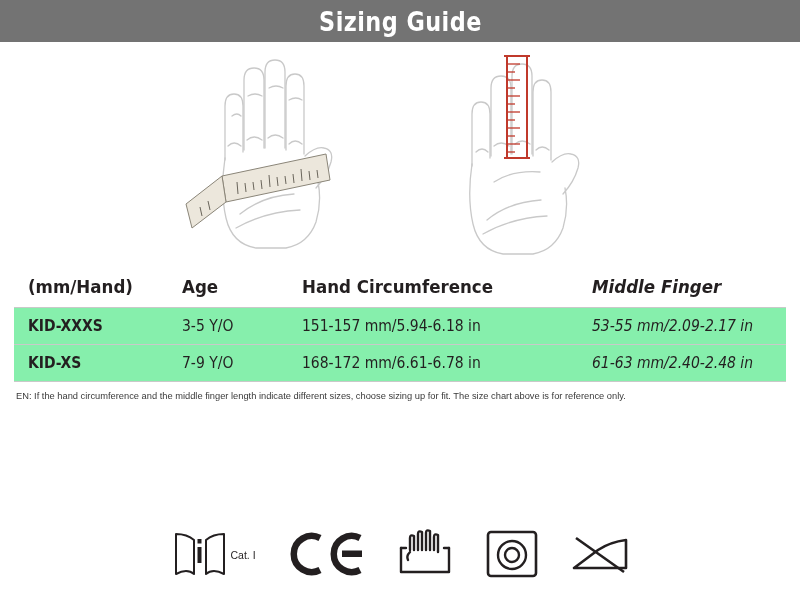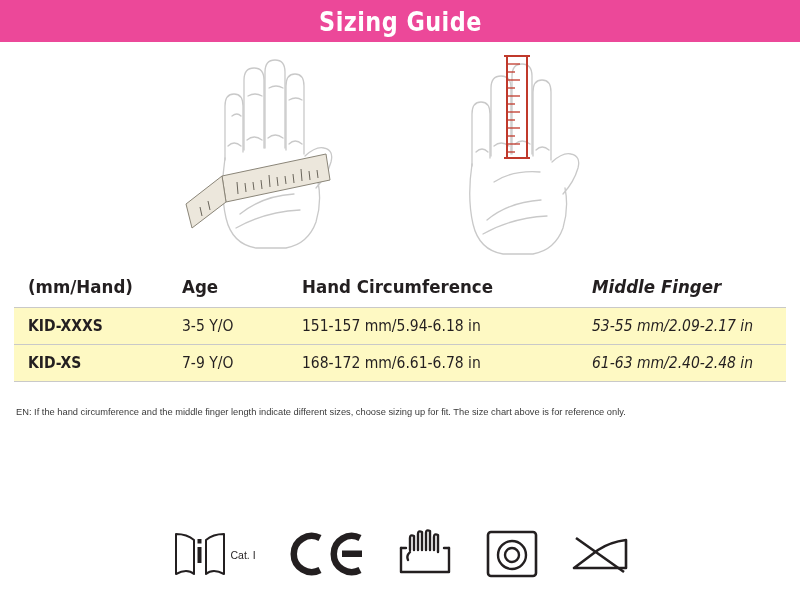--- a/index.html
+++ b/index.html
@@ -9,21 +9,21 @@
     height: 603px;
     background: #ffffff;
     font-family: "Liberation Sans", sans-serif;
     color: #231f20;
     overflow: hidden;
     position: relative;
   }
   .header {
     width: 100%;
     height: 42px;
-    background: #ec4899;
+    background: #737373;
     display: flex;
     align-items: center;
     justify-content: center;
   }
   .header-title {
     color: #ffffff;
     font-size: 27px;
     font-weight: bold;
     letter-spacing: 0.5px;
     font-family: "DejaVu Sans Condensed", "Liberation Sans Narrow", "Liberation Sans", sans-serif;
@@ -56,35 +56,34 @@
     color: #231f20;
     white-space: nowrap;
   }
   table.size-table td {
     font-size: 15.5px;
     padding: 9px 0;
     color: #231f20;
     font-family: "DejaVu Sans Condensed", "Liberation Sans Narrow", "Liberation Sans", sans-serif;
     white-space: nowrap;
   }
-  table.size-table tr.shaded td { background: #fef9c3; }
+  table.size-table tr.shaded td { background: #86efac; }
   table.size-table tr.row td:first-child { font-weight: bold; }
   table.size-table tr.row td { border-top: 1px solid #c9c9c9; border-bottom: 1px solid #c9c9c9; }
   .c0 { width: 168px; padding-left: 14px !important; }
   .c1 { width: 120px; }
   .c2 { width: 290px; }
   .c3 { width: 194px; font-style: italic; }
 
   .note {
     font-size: 9.3px;
     color: #3a3a3a;
-    padding: 16px 16px 0 16px;
+    padding: 8px 16px 0 16px;
     line-height: 1.3;
     font-family: "Liberation Sans", sans-serif;
-    margin-top: 8px;
   }
 
   .care-row {
     position: absolute;
     left: 0;
     bottom: 10px;
     width: 100%;
     height: 78px;
     display: flex;
     align-items: center;

